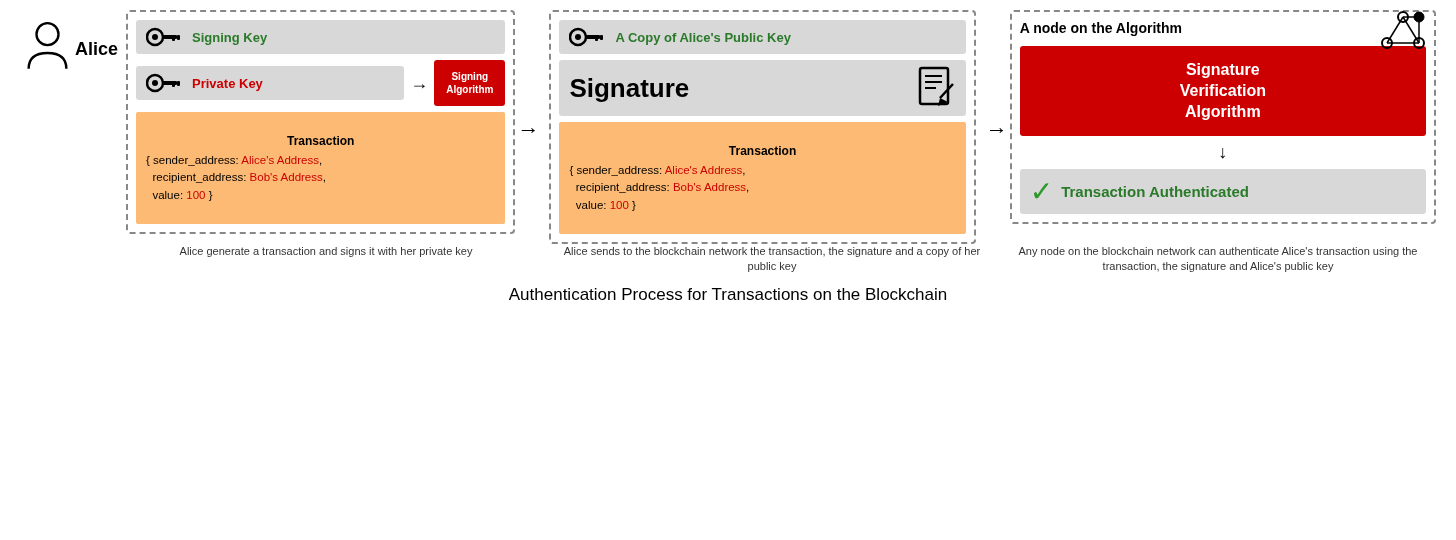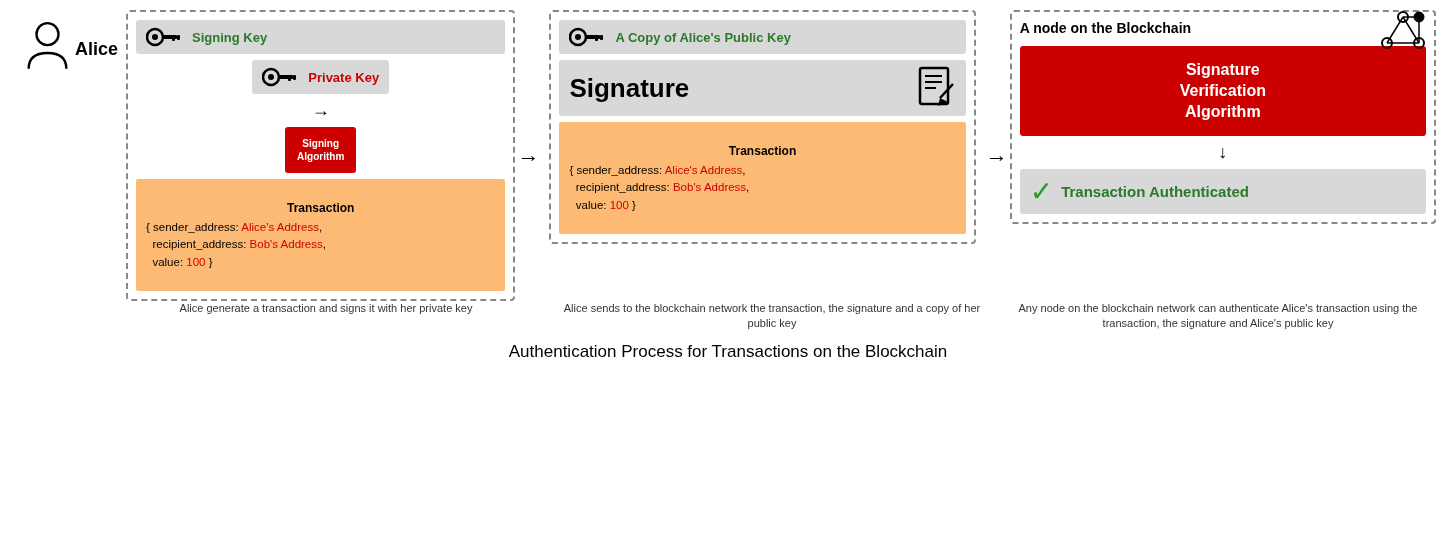--- a/index.html
+++ b/index.html
@@ -135,21 +135,21 @@
       font-size: 10px;
       text-align: center;
       padding: 10px 12px;
       border-radius: 3px;
       line-height: 1.3;
     }
 
     
     .row-with-algo {
       display: flex;
-      flex-direction: column;
+      flex-direction: row;
       align-items: center;
       gap: 6px;
     }
 
     
     .arrow-right {
       font-size: 18px;
       font-weight: bold;
       color: #000;
     }
@@ -349,21 +349,21 @@
         <div>
           <span class="black-text">&nbsp;&nbsp;value: </span><span class="red-text">100</span><span class="black-text"> }</span>
         </div>
       </div>
     </div>
 
     <div class="inter-arrow">→</div>
 
     <div class="dashed-box panel-3 panel-3-inner">
 
-      <div class="node-label">A node on the Blockchain</div>
+      <div class="node-label">A node on the Algorithm</div>
 
       <div class="node-icon">
         <svg width="52" height="52" viewBox="0 0 52 52">
           <circle cx="26" cy="10" r="5" fill="none" stroke="#000" stroke-width="2"></circle>
           <circle cx="10" cy="36" r="5" fill="none" stroke="#000" stroke-width="2"></circle>
           <circle cx="42" cy="36" r="5" fill="none" stroke="#000" stroke-width="2"></circle>
           <circle cx="42" cy="10" r="5" fill="#000" stroke="#000" stroke-width="1"></circle>
           <line x1="26" y1="10" x2="10" y2="36" stroke="#000" stroke-width="1.5"></line>
           <line x1="26" y1="10" x2="42" y2="36" stroke="#000" stroke-width="1.5"></line>
           <line x1="10" y1="36" x2="42" y2="36" stroke="#000" stroke-width="1.5"></line>

